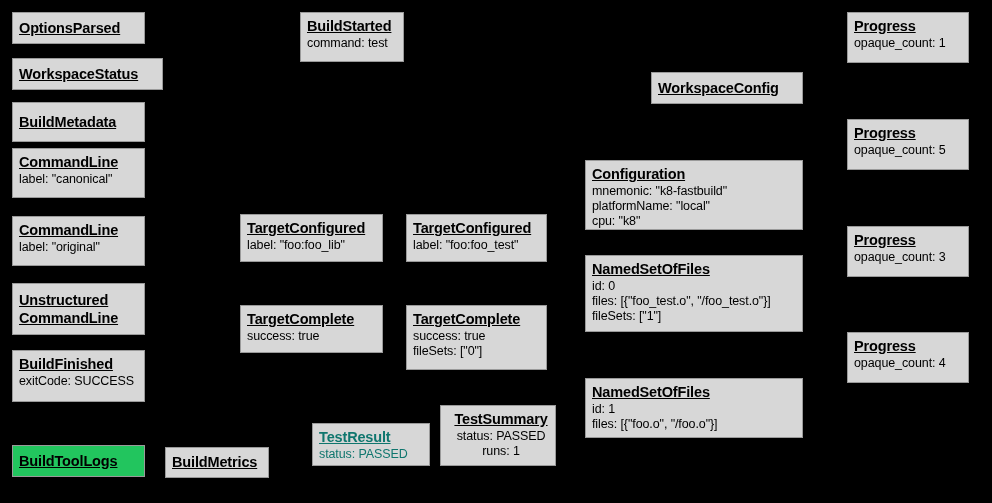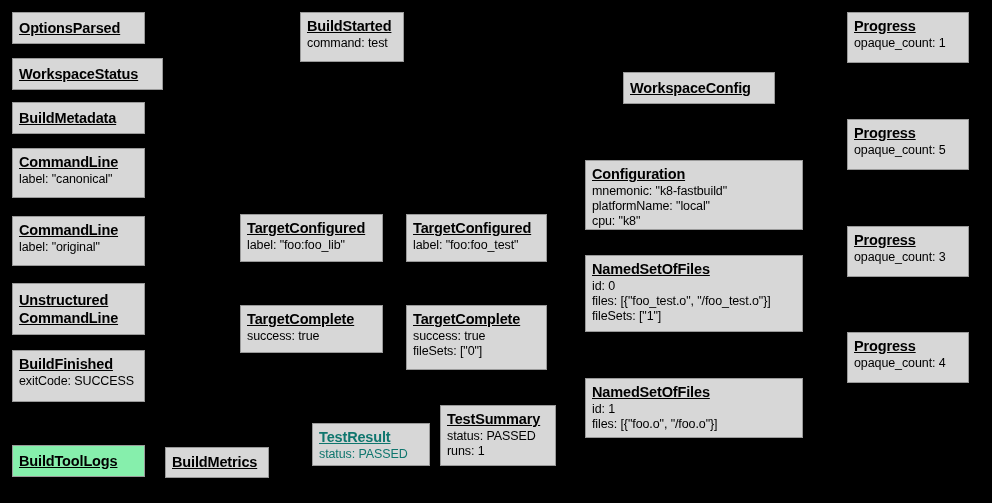--- a/index.html
+++ b/index.html
@@ -46,21 +46,21 @@
 </head>
 <body>
 
 <div id="canvas" style="background: rgb(0, 0, 0);">
     <div class="node title-only" style="left: 12px; top: 12px; width: 133px; height: 32px; background: rgb(215, 215, 215); border-color: rgb(154, 154, 154); color: rgb(0, 0, 0);">
       <div><span class="node-title">OptionsParsed</span></div>
     </div>
     <div class="node title-only" style="left: 12px; top: 58px; width: 151px; height: 32px; background: rgb(215, 215, 215); border-color: rgb(154, 154, 154); color: rgb(0, 0, 0);">
       <div><span class="node-title">WorkspaceStatus</span></div>
     </div>
-    <div class="node title-only" style="left: 12px; top: 102px; width: 133px; height: 32px; background: rgb(215, 215, 215); border-color: rgb(154, 154, 154); color: rgb(0, 0, 0);">
+    <div class="node title-only" style="left: 12px; top: 102px; width: 133px; height: 40px; background: rgb(215, 215, 215); border-color: rgb(154, 154, 154); color: rgb(0, 0, 0);">
       <div><span class="node-title">BuildMetadata</span></div>
     </div>
     <div class="node" style="left: 12px; top: 148px; width: 133px; height: 50px; background: rgb(215, 215, 215); border-color: rgb(154, 154, 154); color: rgb(0, 0, 0);">
       <div><span class="node-title">CommandLine</span></div>
       <div class="node-fields">
         <div class="node-field">label: "canonical"</div>
       </div>
     </div>
     <div class="node" style="left: 12px; top: 216px; width: 133px; height: 50px; background: rgb(215, 215, 215); border-color: rgb(154, 154, 154); color: rgb(0, 0, 0);">
       <div><span class="node-title">CommandLine</span></div>
@@ -71,21 +71,21 @@
     <div class="node title-only" style="left: 12px; top: 283px; width: 133px; height: 52px; background: rgb(215, 215, 215); border-color: rgb(154, 154, 154); color: rgb(0, 0, 0);">
       <div><span class="node-title">Unstructured
 CommandLine</span></div>
     </div>
     <div class="node" style="left: 12px; top: 350px; width: 133px; height: 52px; background: rgb(215, 215, 215); border-color: rgb(154, 154, 154); color: rgb(0, 0, 0);">
       <div><span class="node-title">BuildFinished</span></div>
       <div class="node-fields">
         <div class="node-field">exitCode: SUCCESS</div>
       </div>
     </div>
-    <div class="node title-only" style="left: 12px; top: 445px; width: 133px; height: 32px; background: #86efac; border-color: rgb(154, 154, 154); color: rgb(0, 0, 0);">
+    <div class="node title-only" style="left: 12px; top: 445px; width: 133px; height: 32px; background: #22c55e; border-color: rgb(154, 154, 154); color: rgb(0, 0, 0);">
       <div><span class="node-title">BuildToolLogs</span></div>
     </div>
     <div class="node title-only" style="left: 165px; top: 447px; width: 104px; height: 31px; background: rgb(215, 215, 215); border-color: rgb(154, 154, 154); color: rgb(0, 0, 0);">
       <div><span class="node-title">BuildMetrics</span></div>
     </div>
     <div class="node" style="left: 300px; top: 12px; width: 104px; height: 50px; background: rgb(215, 215, 215); border-color: rgb(154, 154, 154); color: rgb(0, 0, 0);">
       <div><span class="node-title">BuildStarted</span></div>
       <div class="node-fields">
         <div class="node-field">command: test</div>
       </div>
@@ -114,28 +114,28 @@
         <div class="node-field">success: true</div>
         <div class="node-field">fileSets: ["0"]</div>
       </div>
     </div>
     <div class="node" style="left: 312px; top: 423px; width: 118px; height: 43px; background: rgb(215, 215, 215); border-color: rgb(154, 154, 154); color: #0f766e;">
       <div><span class="node-title">TestResult</span></div>
       <div class="node-fields">
         <div class="node-field">status: PASSED</div>
       </div>
     </div>
-    <div class="node" style="left: 440px; top: 405px; width: 116px; height: 61px; background: rgb(215, 215, 215); border-color: rgb(154, 154, 154); color: rgb(0, 0, 0);">
+    <div class="node" style="left: 440px; top: 405px; width: 116px; height: 61px; background: rgb(215, 215, 215); border-color: rgb(154, 154, 154); color: rgb(0, 0, 0); text-align: center;">
       <div><span class="node-title">TestSummary</span></div>
       <div class="node-fields">
         <div class="node-field">status: PASSED</div>
         <div class="node-field">runs: 1</div>
       </div>
     </div>
-    <div class="node title-only" style="left: 623px; top: 72px; width: 152px; height: 32px; background: rgb(215, 215, 215); border-color: rgb(154, 154, 154); color: rgb(0, 0, 0);">
+    <div class="node title-only" style="left: 651px; top: 72px; width: 152px; height: 32px; background: rgb(215, 215, 215); border-color: rgb(154, 154, 154); color: rgb(0, 0, 0);">
       <div><span class="node-title">WorkspaceConfig</span></div>
     </div>
     <div class="node" style="left: 585px; top: 160px; width: 218px; height: 70px; background: rgb(215, 215, 215); border-color: rgb(154, 154, 154); color: rgb(0, 0, 0);">
       <div><span class="node-title">Configuration</span></div>
       <div class="node-fields">
         <div class="node-field">mnemonic: "k8-fastbuild"</div>
         <div class="node-field">platformName: "local"</div>
         <div class="node-field">cpu: "k8"</div>
       </div>
     </div>

